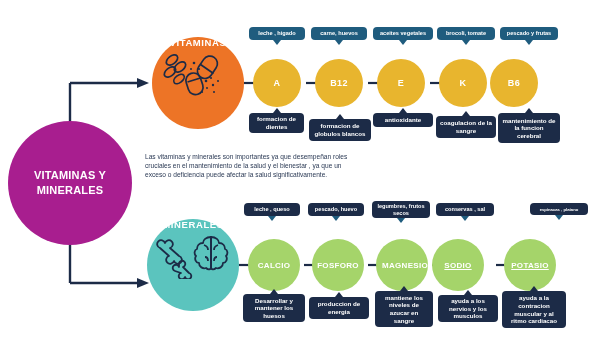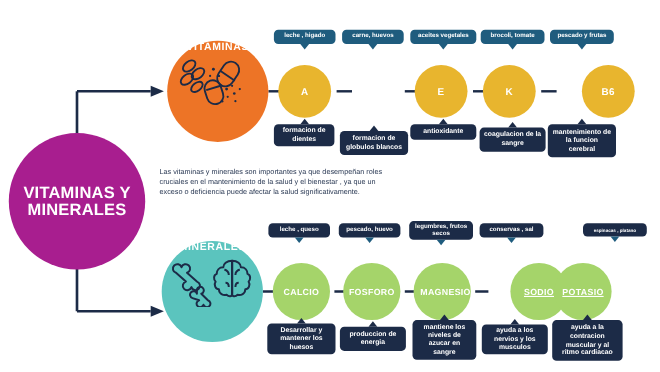--- a/index.html
+++ b/index.html
@@ -15,21 +15,21 @@
   
   svg#wires{position:absolute;left:0;top:0;width:600px;height:338px;pointer-events:none;}
 
   
   .hub{
     position:absolute;left:8px;top:121px;width:124px;height:124px;
     border-radius:50%;background:#A81E8F;
     display:flex;align-items:center;justify-content:center;
   }
   .hub-label{
-    color:#ffffff;font-weight:bold;font-size:15px;line-height:15px;
+    color:#ffffff;font-weight:bold;font-size:11px;line-height:15px;
     text-align:center;letter-spacing:.2px;
   }
 
   
   .intro{
     position:absolute;left:145px;top:152px;width:205px;
     color:#2b3a55;font-size:6.6px;line-height:9px;
   }
 
   
@@ -162,27 +162,30 @@
   <div class="bub bub-src" style="left:437px;top:27px;width:58px;height:13px;">
       <span>brocoli, tomate</span>
     </div>
   <div class="bub bub-src" style="left:500px;top:27px;width:58px;height:13px;">
       <span>pescado y frutas</span>
     </div>
 
   <div class="node node-vit" style="left:253px;top:59px;">
       <span>A</span>
     </div>
+  <div class="node node-vit" style="left:315px;top:59px;">
+      <span>B12</span>
+    </div>
   <div class="node node-vit" style="left:377px;top:59px;">
       <span>E</span>
     </div>
   <div class="node node-vit" style="left:439px;top:59px;">
       <span>K</span>
     </div>
-  <div class="node node-vit" style="left:529px;top:59px;">
+  <div class="node node-vit" style="left:490px;top:59px;">
       <span>B6</span>
     </div>
 
   <div class="bub bub-ben" style="left:249px;top:113px;width:55px;height:20px;">
       <span>formacion de dientes</span>
     </div>
   <div class="bub bub-ben" style="left:309px;top:119px;width:62px;height:22px;">
       <span>formacion de globulos blancos</span>
     </div>
   <div class="bub bub-ben" style="left:373px;top:113px;width:60px;height:14px;">
@@ -213,21 +216,21 @@
 
   <div class="node node-min" style="left:248px;top:239px;">
       <span>CALCIO</span>
     </div>
   <div class="node node-min" style="left:312px;top:239px;">
       <span>FOSFORO</span>
     </div>
   <div class="node node-min" style="left:376px;top:239px;justify-content:flex-end;">
       <span>MAGNESIO</span>
     </div>
-  <div class="node node-min" style="left:464px;top:239px;text-decoration:underline;">
+  <div class="node node-min" style="left:432px;top:239px;text-decoration:underline;">
       <span>SODIO</span>
     </div>
   <div class="node node-min" style="left:504px;top:239px;text-decoration:underline;">
       <span>POTASIO</span>
     </div>
 
   <div class="bub bub-ben" style="left:243px;top:294px;width:62px;height:28px;">
       <span>Desarrollar y mantener los huesos</span>
     </div>
   <div class="bub bub-ben" style="left:309px;top:297px;width:60px;height:22px;">

